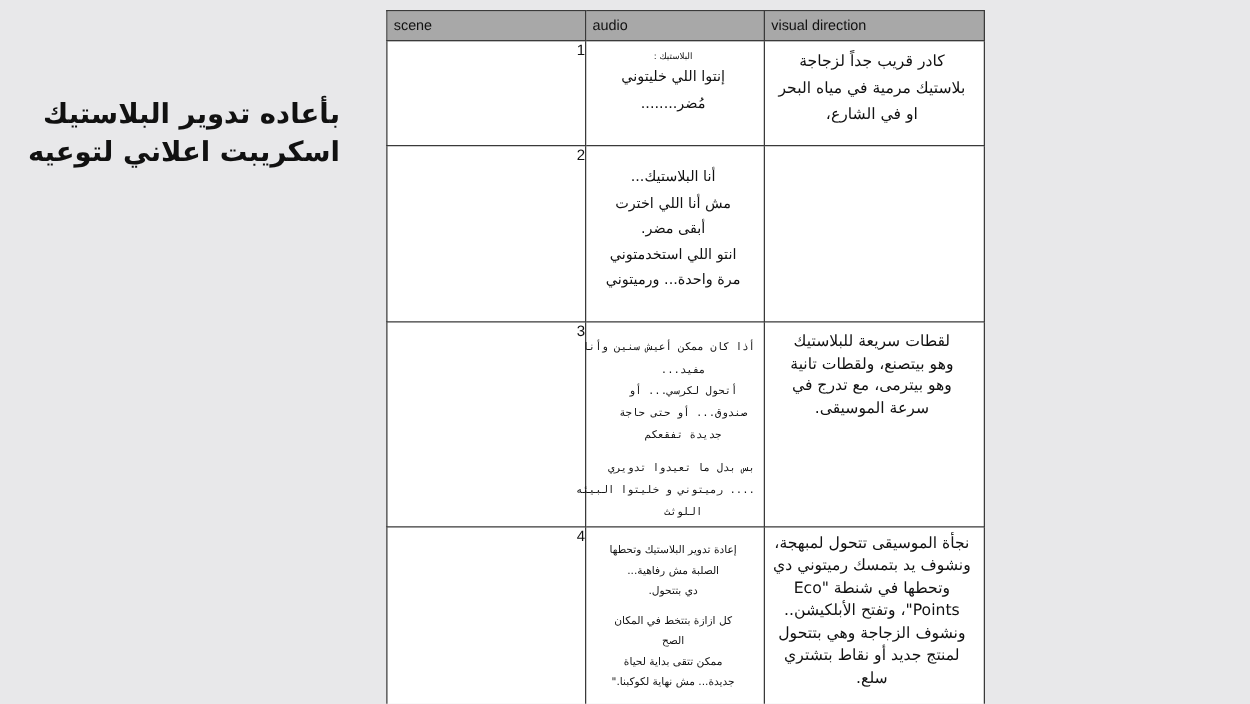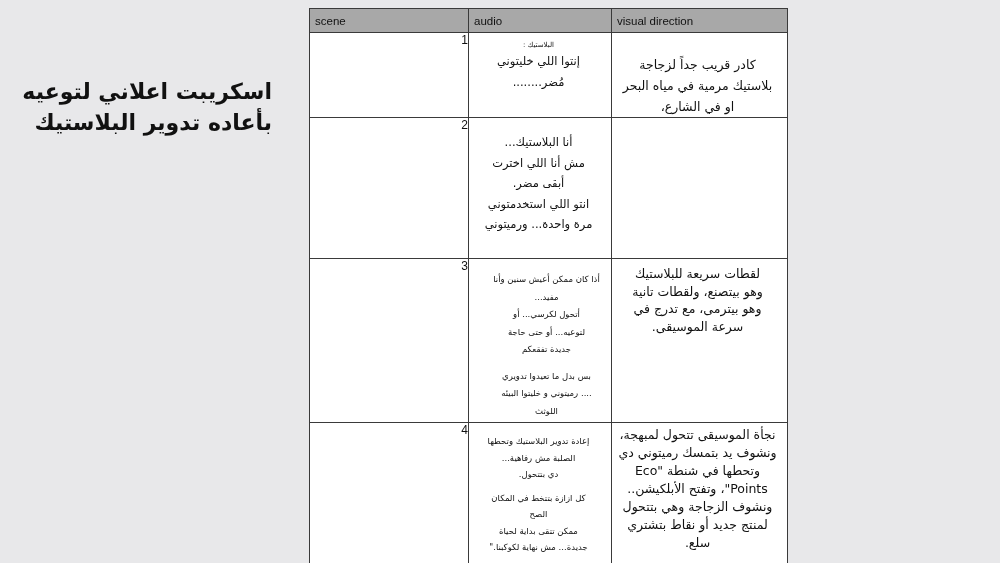--- a/index.html
+++ b/index.html
@@ -74,44 +74,44 @@
       font-family: "DejaVu Sans", sans-serif;
     }
     .audio-cell .line { display: block; white-space: nowrap; }
     .visual-cell .line { display: block; white-space: nowrap; }
 
     
     .r1 { height: 84px; }
     .r1 .audio-cell { padding: 6px 7px 0 4px; }
     .r1 .audio-small { font-size: 7px; line-height: 12px; }
     .r1 .audio-big { font-size: 11.5px; line-height: 21px; }
-    .r1 .visual-cell { padding: 21px 8px 0 4px; font-size: 12.5px; line-height: 21px; }
+    .r1 .visual-cell { padding: 5px 8px 0 4px; font-size: 12.5px; line-height: 21px; }
 
     
     .r2 { height: 141px; }
     .r2 .audio-cell { padding: 14px 7px 0 4px; font-size: 11.5px; line-height: 20.5px; }
 
     
     .r3 { height: 164px; }
-    .r3 .audio-cell { padding: 12px 7px 0 20px; font-size: 8.5px; line-height: 17.5px; }
+    .r3 .audio-cell { padding: 12px 7px 0 20px; font-size: 8.5px; line-height: 17.5px; font-family: Liberation Mono, monospace; }
     .r3 .audio-cell .gap { height: 9px; }
     .r3 .visual-cell { padding: 6px 8px 0 4px; font-size: 12.5px; line-height: 17.5px; }
 
     
     .r4 { height: 142px; }
     .r4 .audio-cell { padding: 10px 7px 0 4px; font-size: 8.5px; line-height: 16.5px; }
     .r4 .audio-cell .gap { height: 7px; }
     .r4 .visual-cell { padding: 3px 8px 16px 4px; font-size: 12.5px; line-height: 18px; }
   </style>
 </head>
 <body>
 
 <div class="title-block">
+  <div>بأعاده تدوير البلاستيك</div>
   <div>اسكريبت اعلاني لتوعيه</div>
-  <div>بأعاده تدوير البلاستيك</div>
 </div>
 
 <table class="script-table">
   <colgroup>
     <col class="c-scene">
     <col class="c-audio">
     <col class="c-visual">
   </colgroup>
   <thead>
     <tr>
@@ -147,21 +147,21 @@
       </td>
       <td class="visual-cell"></td>
     </tr>
 
     <tr class="r3">
       <td class="scene-num">3</td>
       <td class="audio-cell">
         <span class="line">أذا كان ممكن أعيش سنين وأنا</span>
         <span class="line">مفيد...</span>
         <span class="line">أتحول لكرسي... أو</span>
-        <span class="line">لتوعيه... أو حتى حاجة</span>
+        <span class="line">صندوق... أو حتى حاجة</span>
         <span class="line">جديدة تفقعكم</span>
         <div class="gap"></div>
         <span class="line">بس بدل ما تعيدوا تدويري</span>
         <span class="line">.... رميتوني و خليتوا البيئه</span>
         <span class="line">اللوثث</span>
       </td>
       <td class="visual-cell">
         <span class="line">لقطات سريعة للبلاستيك</span>
         <span class="line">وهو بيتصنع، ولقطات تانية</span>
         <span class="line">وهو بيترمى، مع تدرج في</span>

